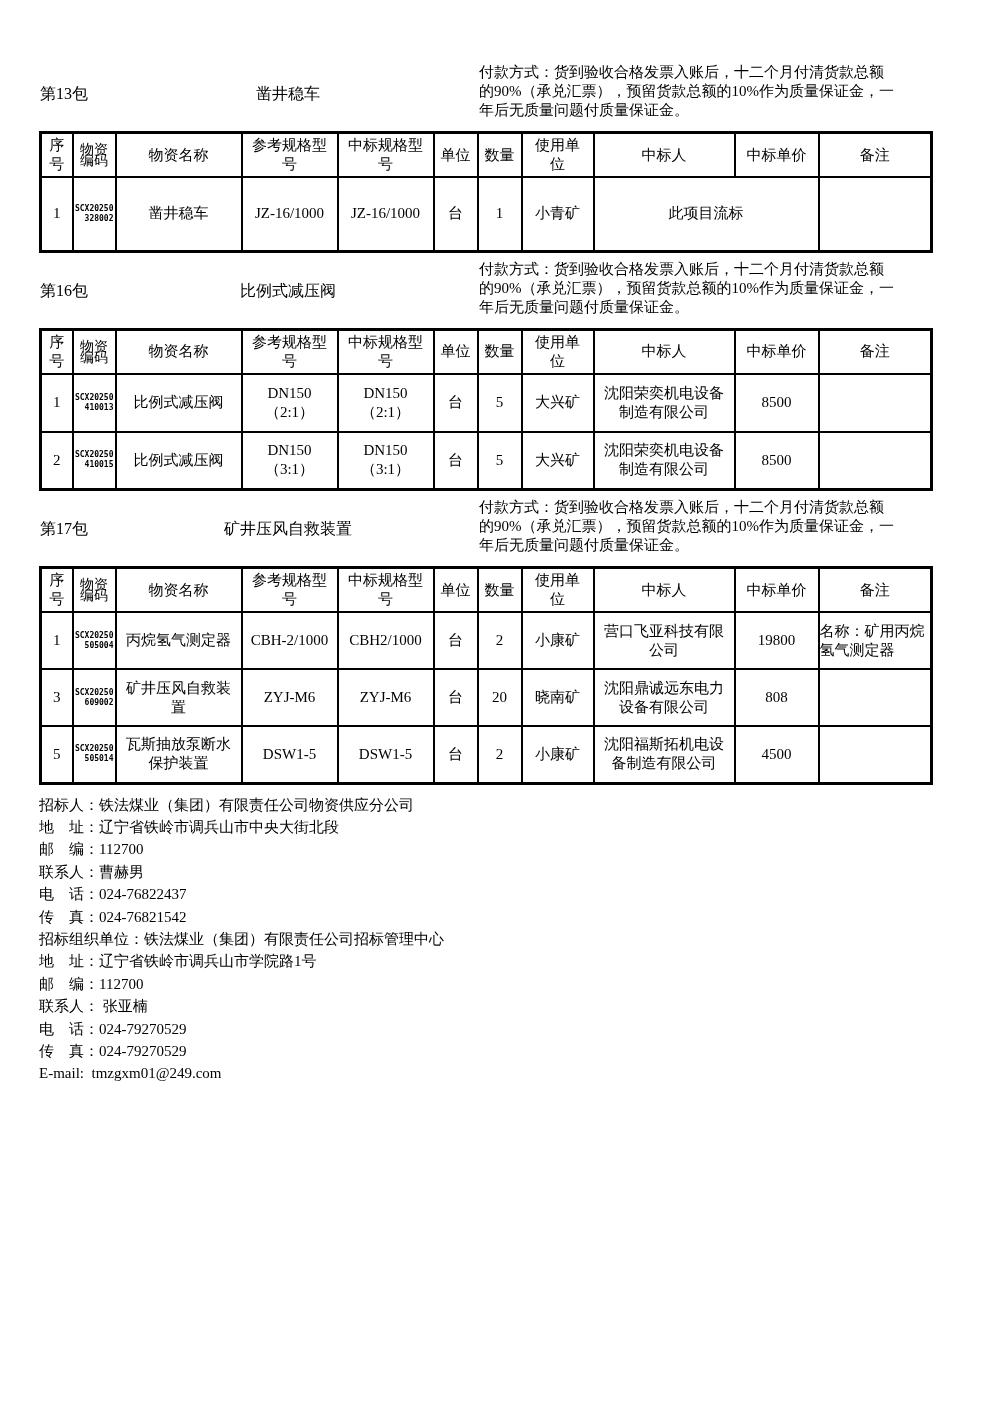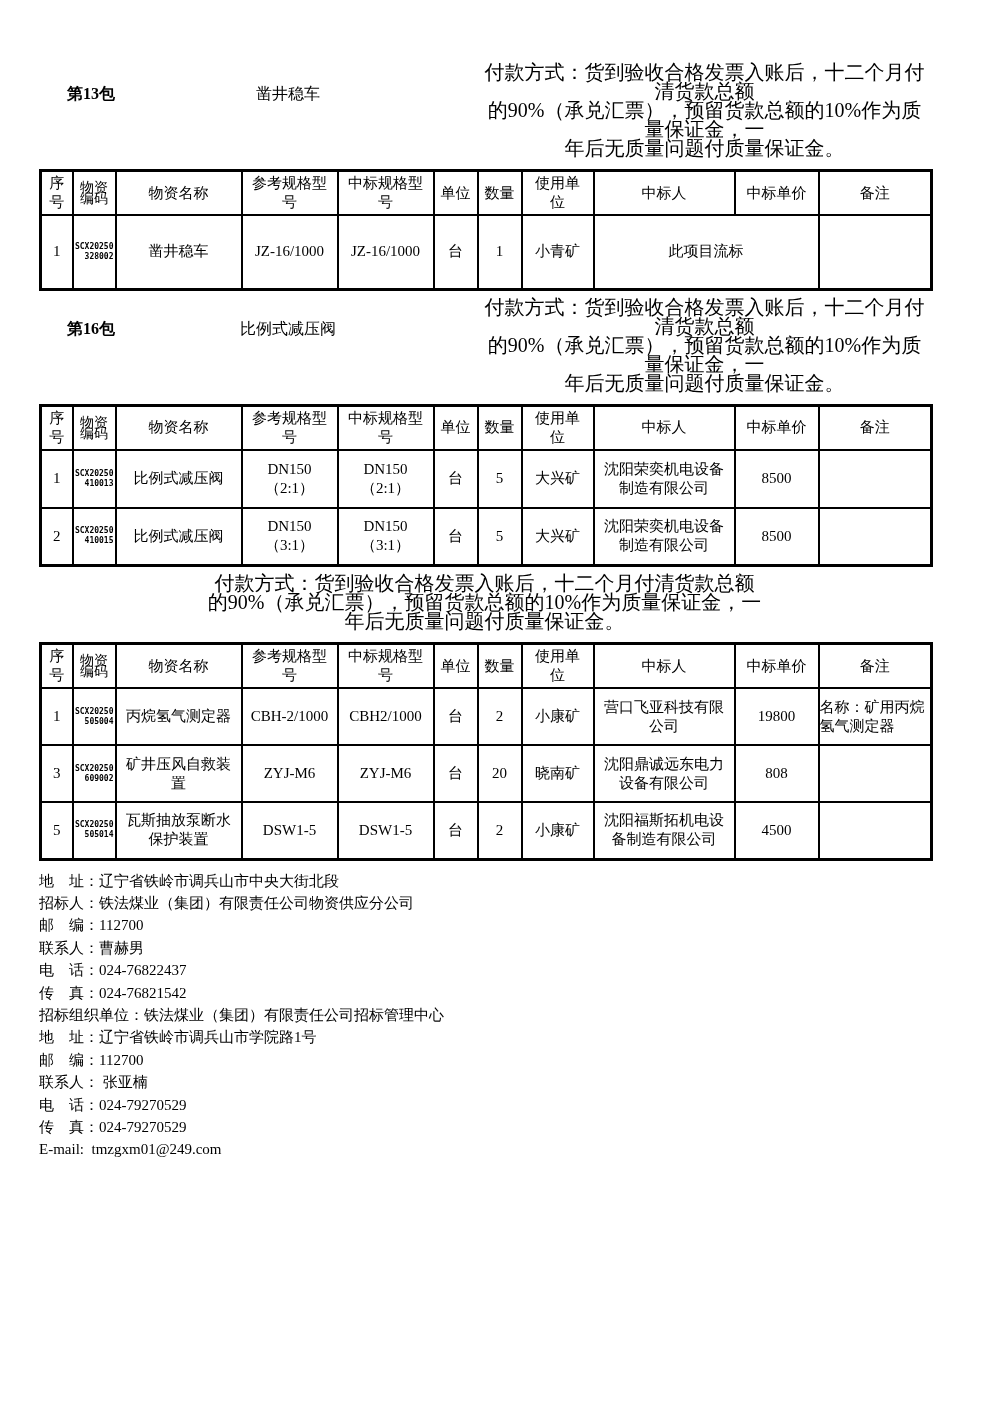--- a/index.html
+++ b/index.html
@@ -9,23 +9,23 @@
     color:#000;
     font-family:"Liberation Serif","DejaVu Serif",serif;
     overflow:hidden;
   }
   .page { padding:63px 0 0 39px; width:992px; }
 
   
   .section-head { width:891px; display:flex; margin-bottom:11px; }
   .section-head.gap-top { margin-top:7px; }
   .head-left { width:440px; position:relative; height:57px; flex:none; }
-  .pkg-no { position:absolute; left:28px; top:21px; font-size:16px; white-space:nowrap;font-weight:bold; }
+  .pkg-no { position:absolute; left:1px; top:21px; font-size:16px; white-space:nowrap; }
   .pkg-title { position:absolute; left:58px; right:0; top:21px; text-align:center; font-size:16px; white-space:nowrap; }
-  .head-right { flex:1; font-size:20px; line-height:19px; text-align:center; }
+  .head-right { flex:1; font-size:15px; line-height:19px; text-align:left; }
 
   
   table.bid { border-collapse:collapse; table-layout:fixed; width:891px; border:3px solid #000; }
   table.bid th, table.bid td { border:2px solid #000; text-align:center; vertical-align:middle; }
   table.bid th { font-weight:normal; font-size:15px; padding:2px 8px; line-height:19px; }
   table.bid th.narrow { padding:2px; }
   table.bid th.code-h { font-size:14px; padding:1px; line-height:11px; }
   table.bid td { font-size:15px; line-height:19px; padding:0 4px; }
   table.bid td.code {
     font-family:"DejaVu Sans Mono",monospace;
@@ -165,20 +165,24 @@
       <td>5</td>
       <td>大兴矿</td>
       <td>沈阳荣奕机电设备制造有限公司</td>
       <td>8500</td>
       <td class="remark"></td>
     </tr>
   </tbody>
     </table>
 
   <div class="section-head gap-top">
+    <div class="head-left">
+      <span class="pkg-no">第17包</span>
+      <span class="pkg-title">矿井压风自救装置</span>
+    </div>
     <div class="head-right">
       <div>付款方式：货到验收合格发票入账后，十二个月付清货款总额</div>
       <div>的90%（承兑汇票），预留货款总额的10%作为质量保证金，一</div>
       <div>年后无质量问题付质量保证金。</div>
     </div>
   </div>
 
   <table class="bid">
     <colgroup>
       <col style="width:32px">
@@ -243,22 +247,22 @@
       <td>2</td>
       <td>小康矿</td>
       <td>沈阳福斯拓机电设备制造有限公司</td>
       <td>4500</td>
       <td class="remark"></td>
     </tr>
   </tbody>
     </table>
 
   <div class="contact">
+    <div class="cline">招标人：铁法煤业（集团）有限责任公司物资供应分公司</div>
     <div class="cline">地　址：辽宁省铁岭市调兵山市中央大街北段</div>
-    <div class="cline">招标人：铁法煤业（集团）有限责任公司物资供应分公司</div>
     <div class="cline">邮　编：112700</div>
     <div class="cline">联系人：曹赫男</div>
     <div class="cline">电　话：024-76822437</div>
     <div class="cline">传　真：024-76821542</div>
     <div class="cline">招标组织单位：铁法煤业（集团）有限责任公司招标管理中心</div>
     <div class="cline">地　址：辽宁省铁岭市调兵山市学院路1号</div>
     <div class="cline">邮　编：112700</div>
     <div class="cline">联系人： 张亚楠</div>
     <div class="cline">电　话：024-79270529</div>
     <div class="cline">传　真：024-79270529</div>

